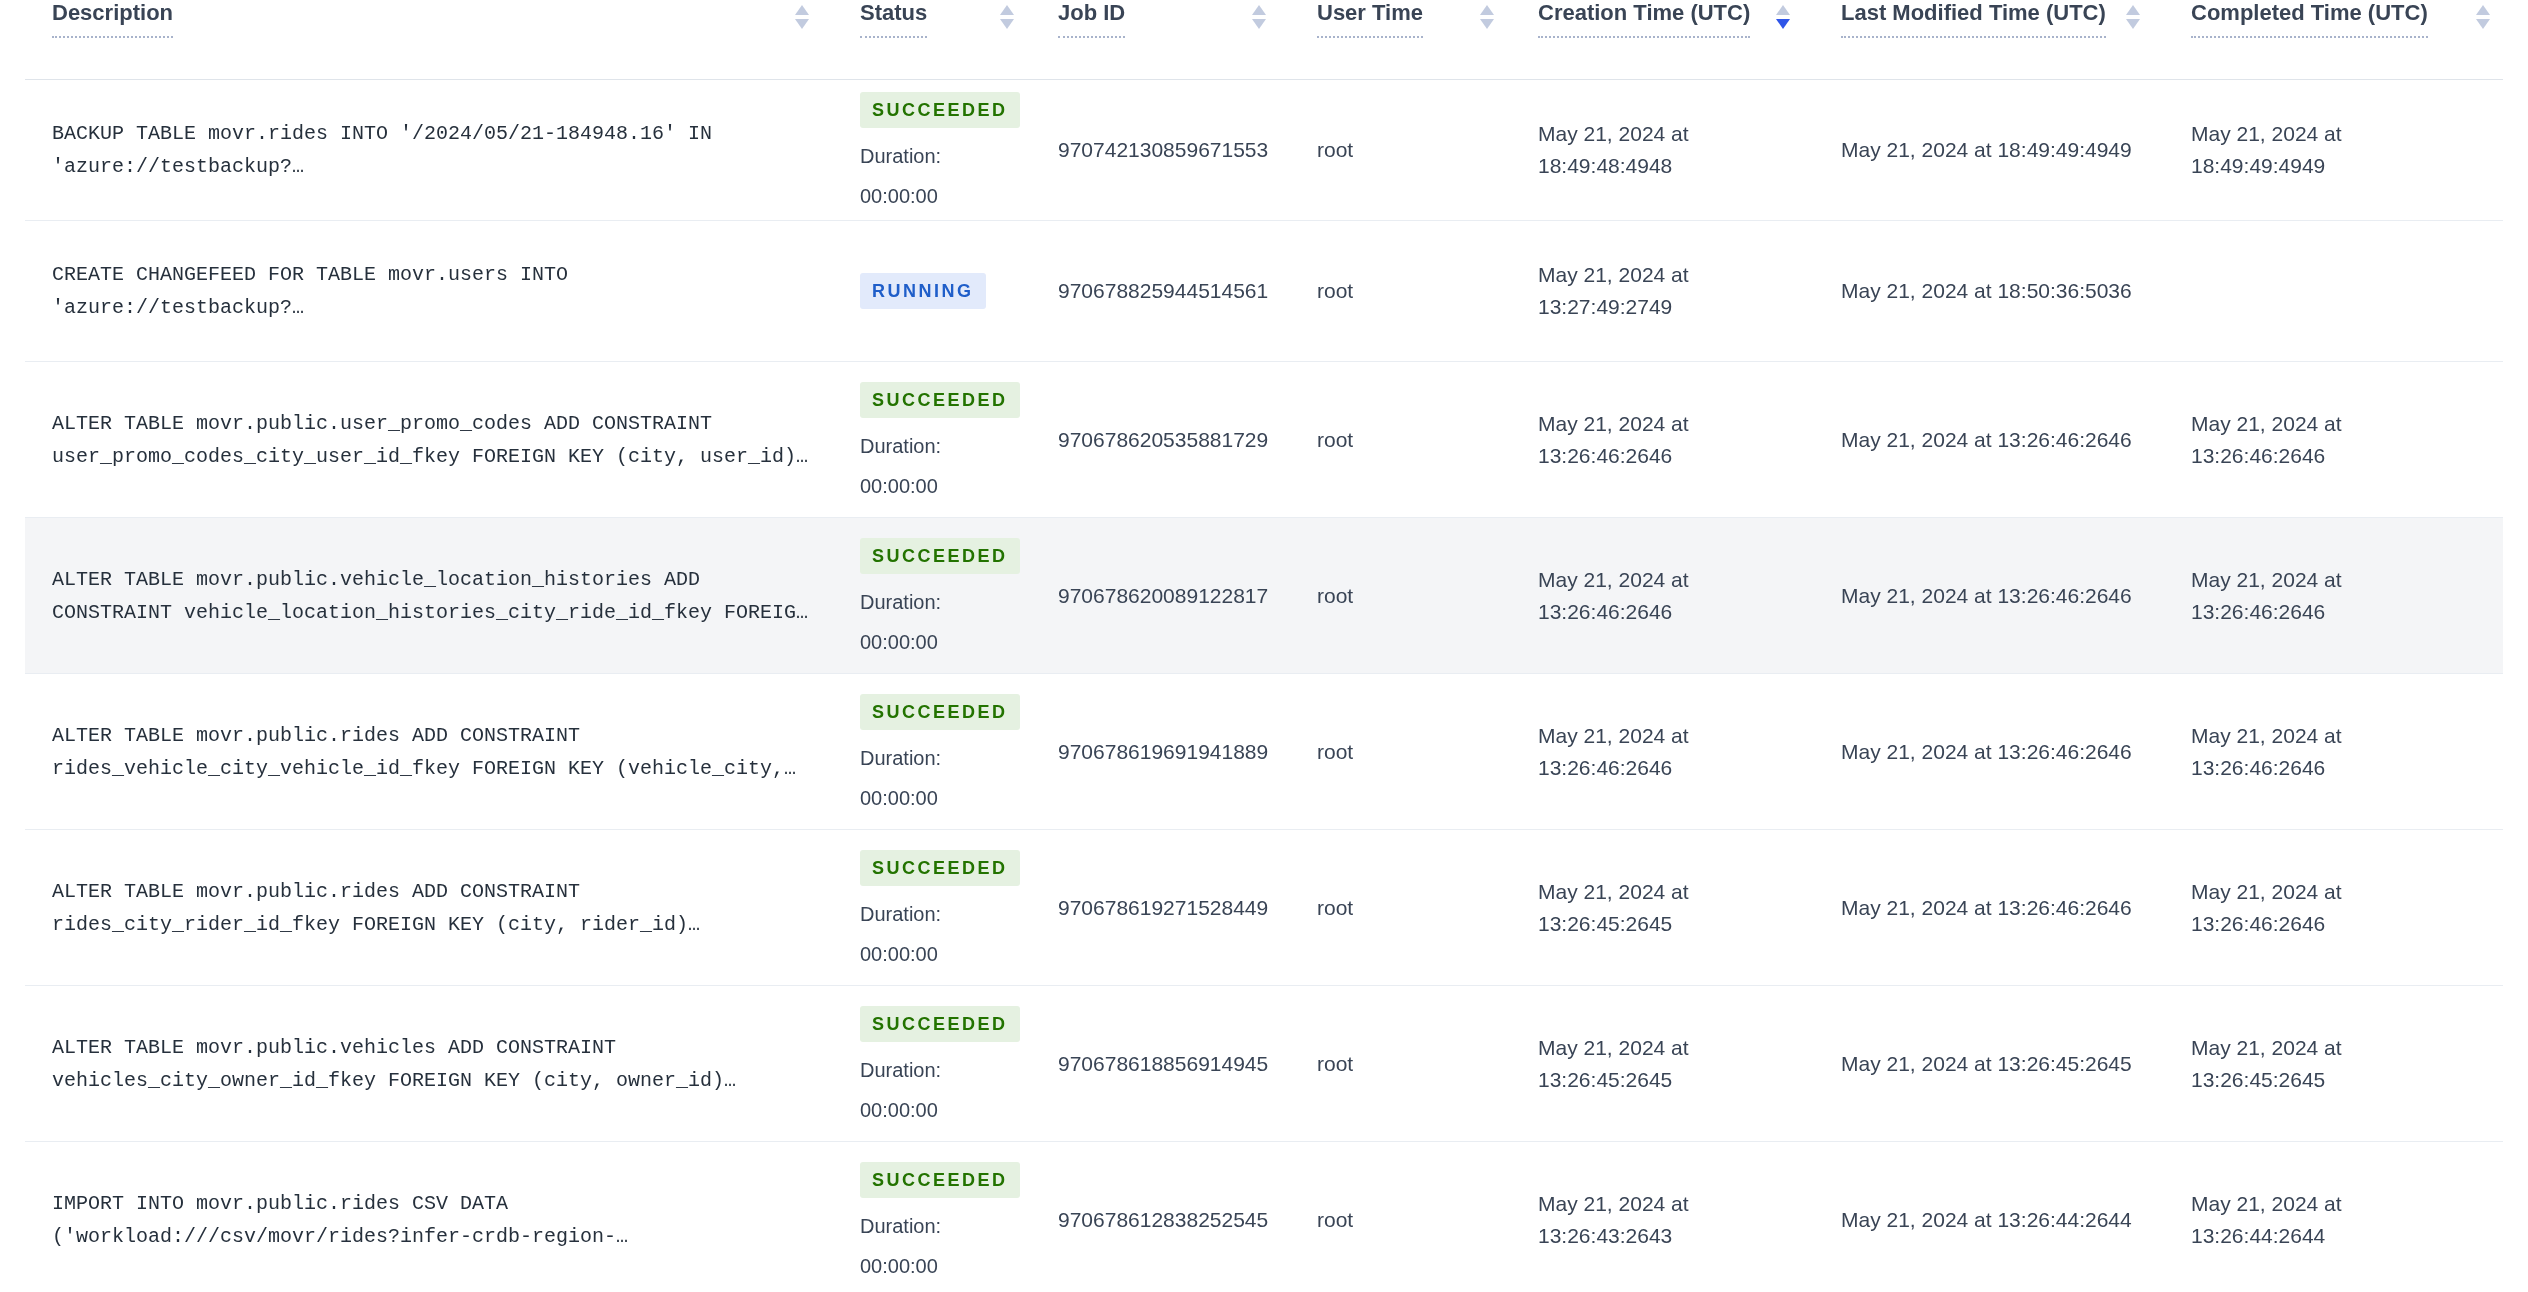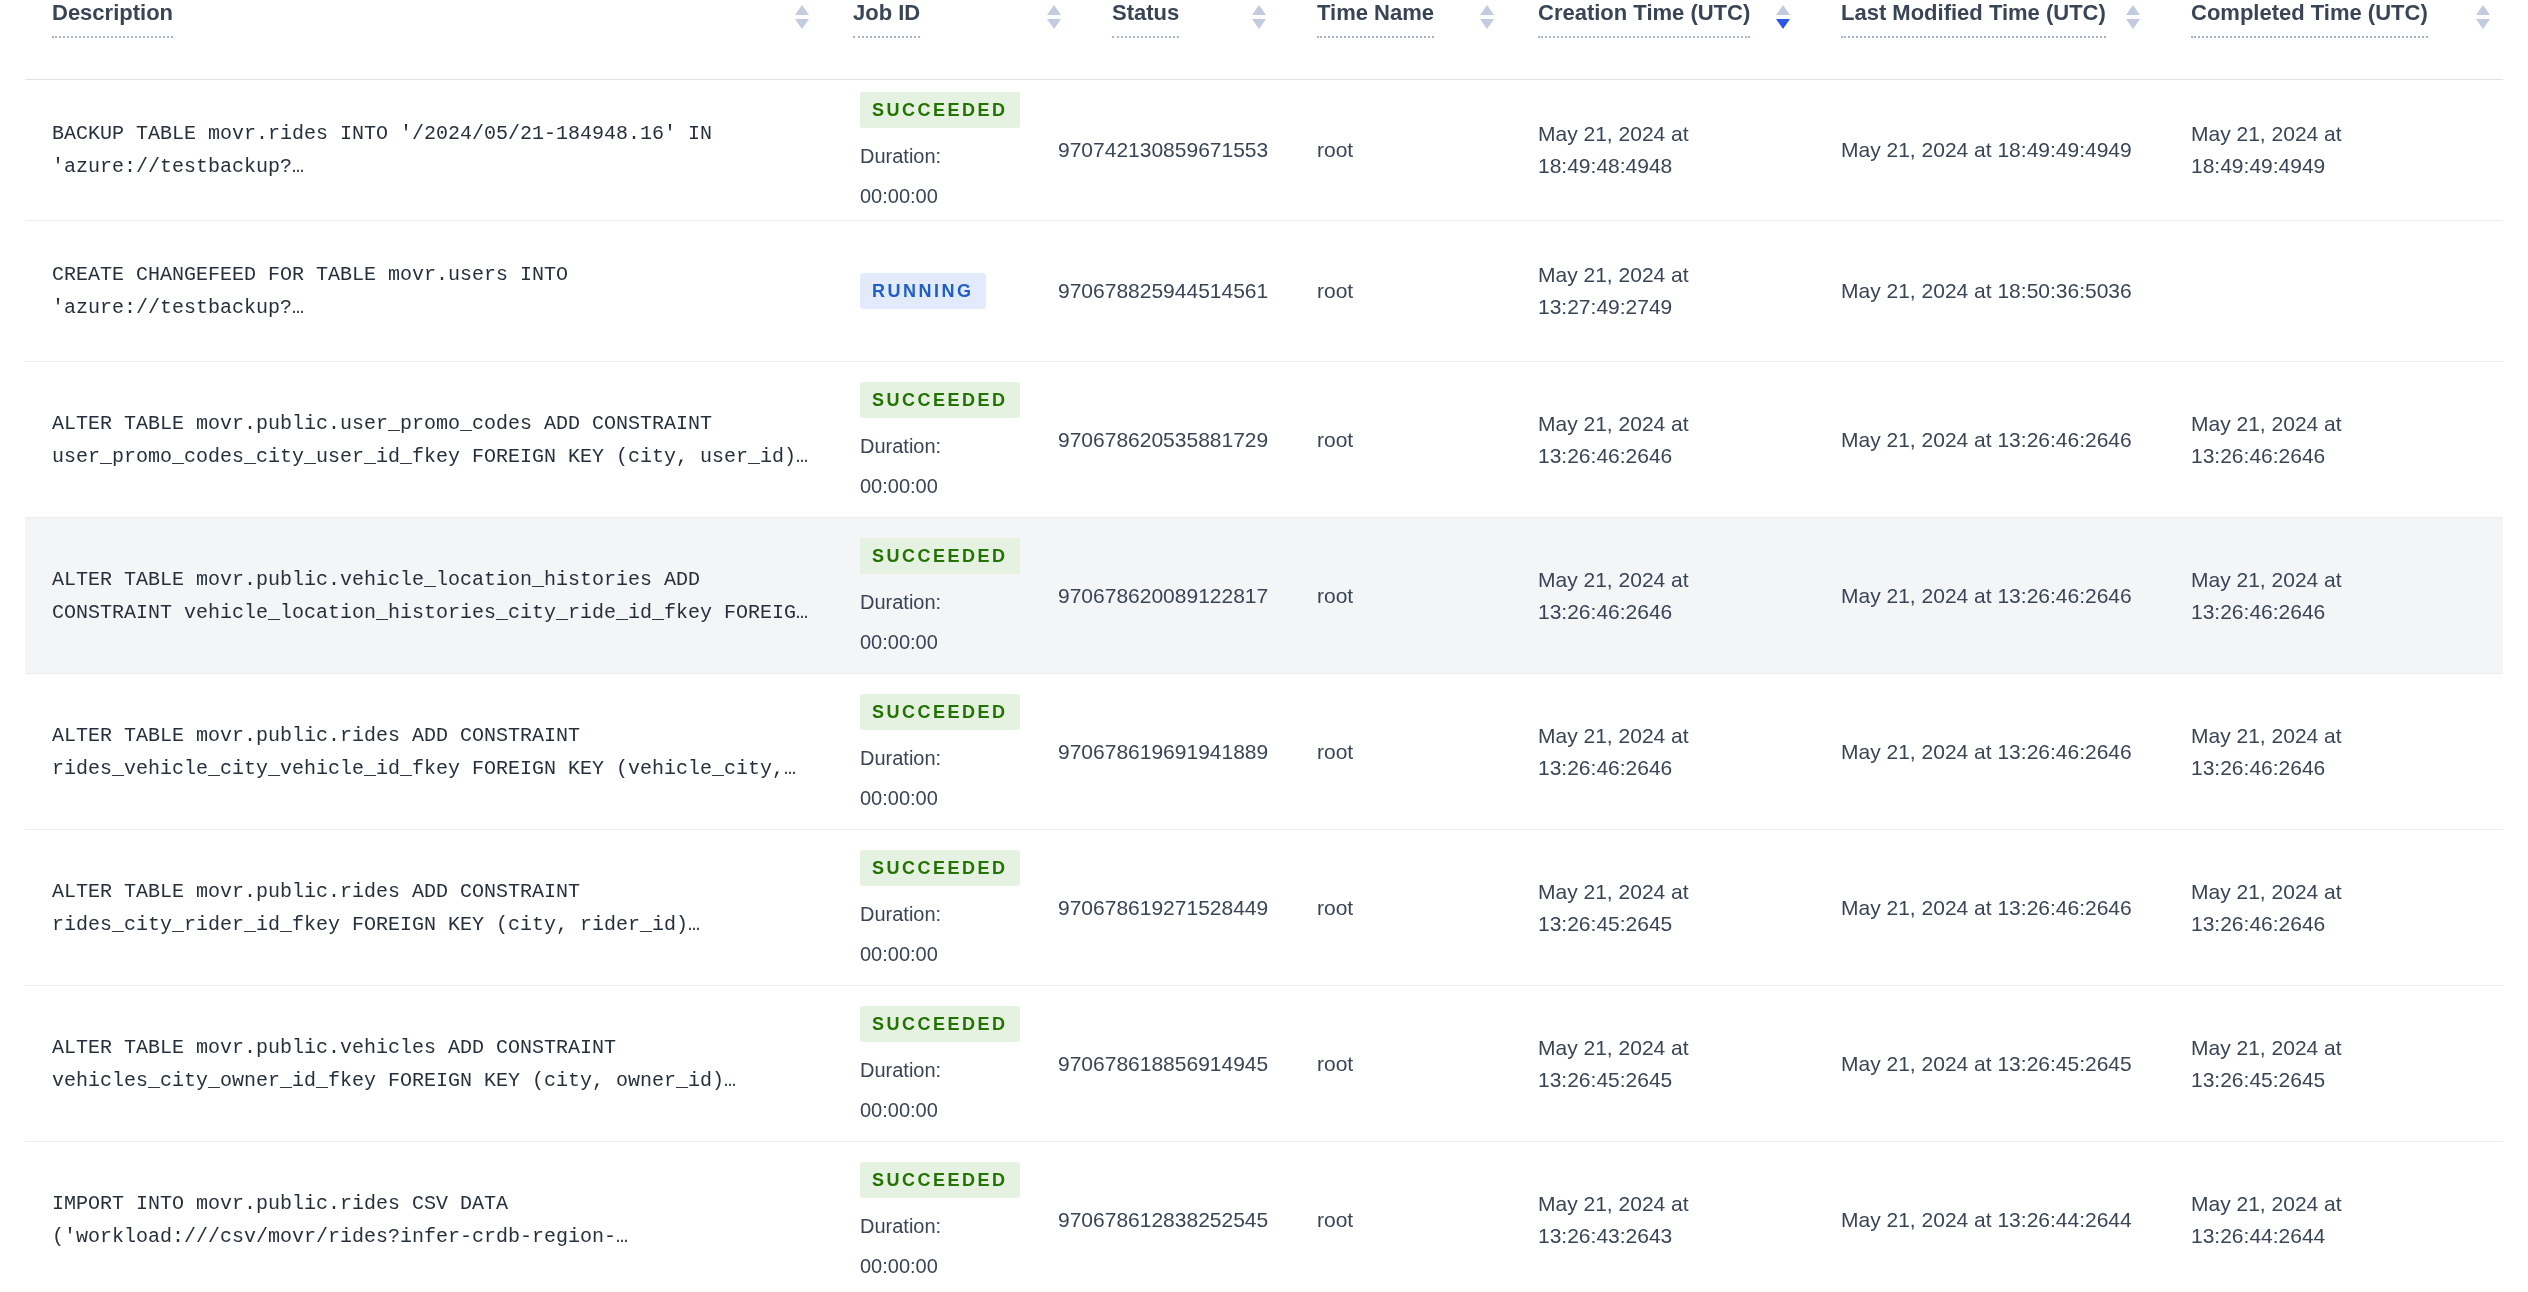--- a/index.html
+++ b/index.html
@@ -115,36 +115,36 @@
 
 <div class="jobs-table">
   <div class="thead">
     <div class="hcell c0">
       <span class="hlabel">Description</span>
       <span class="sorter">
         <span class="arr up"></span>
         <span class="arr down"></span>
       </span>
     </div>
+    <div class="hcell c1">
+      <span class="hlabel">Status</span>
+      <span class="sorter">
+        <span class="arr up"></span>
+        <span class="arr down"></span>
+      </span>
+    </div>
     <div class="hcell c2">
       <span class="hlabel">Job ID</span>
       <span class="sorter">
         <span class="arr up"></span>
         <span class="arr down"></span>
       </span>
     </div>
-    <div class="hcell c1">
-      <span class="hlabel">Status</span>
-      <span class="sorter">
-        <span class="arr up"></span>
-        <span class="arr down"></span>
-      </span>
-    </div>
     <div class="hcell c3">
-      <span class="hlabel">Time Name</span>
+      <span class="hlabel">User Time</span>
       <span class="sorter">
         <span class="arr up"></span>
         <span class="arr down"></span>
       </span>
     </div>
     <div class="hcell c4">
       <span class="hlabel">Creation Time (UTC)</span>
       <span class="sorter">
         <span class="arr up"></span>
         <span class="arr down active"></span>

